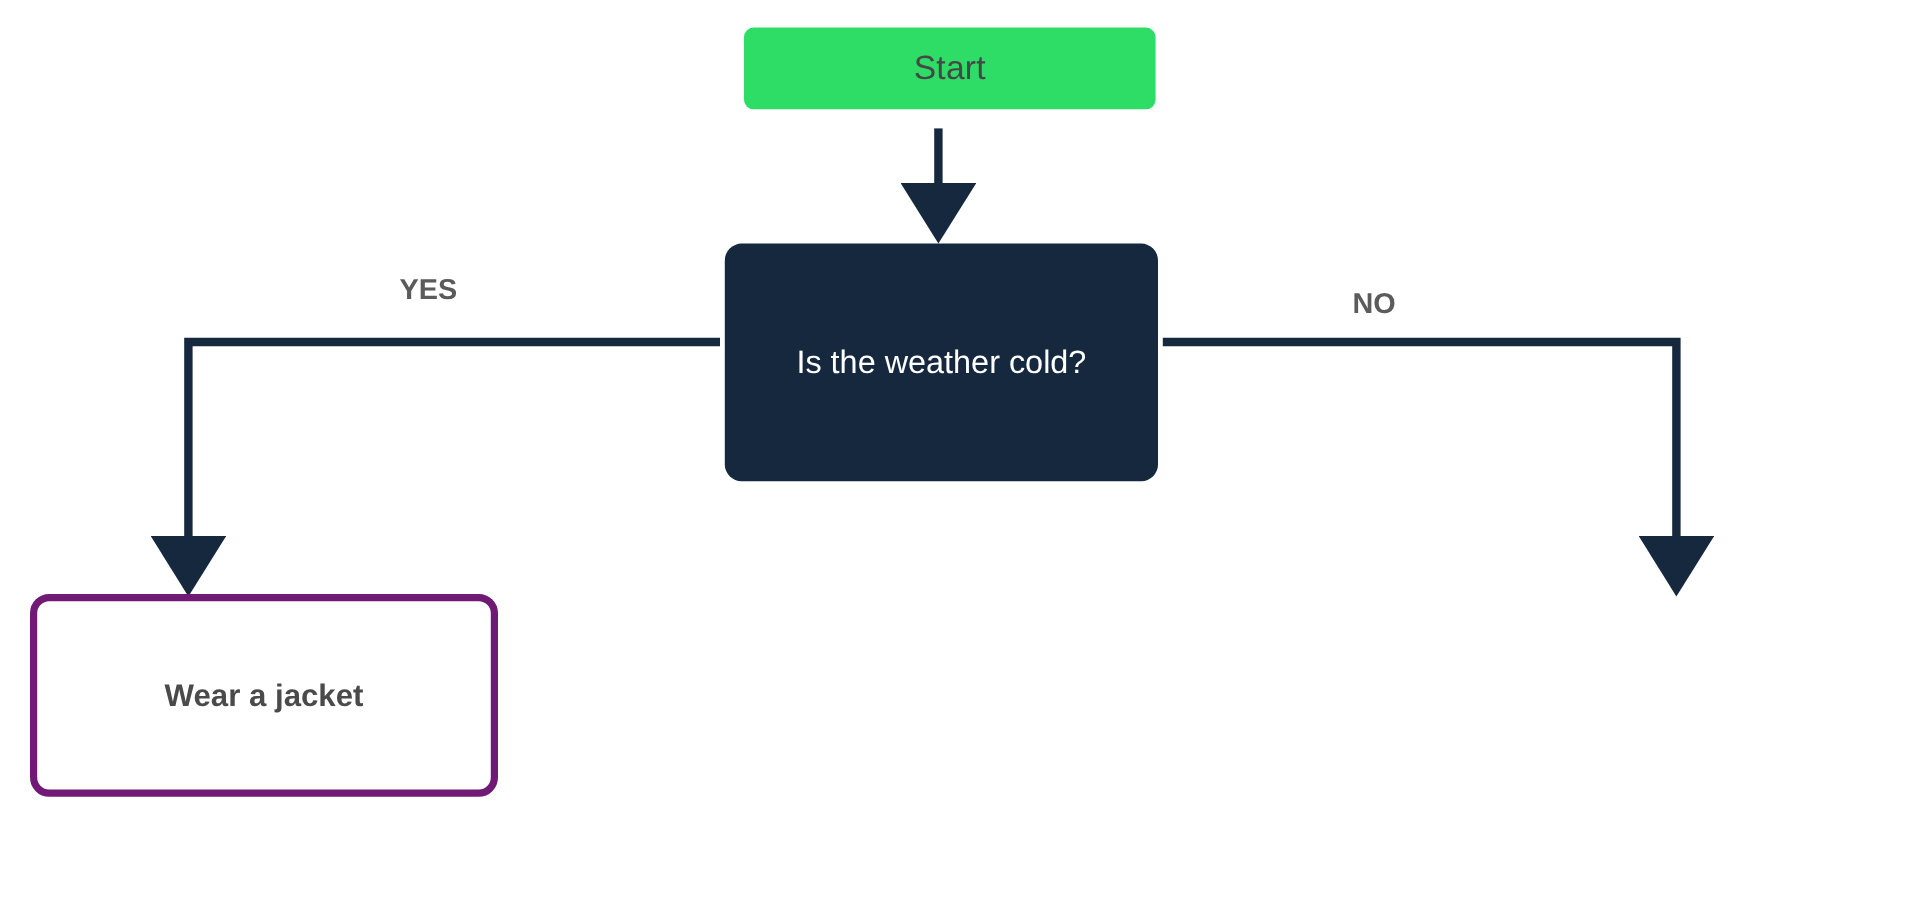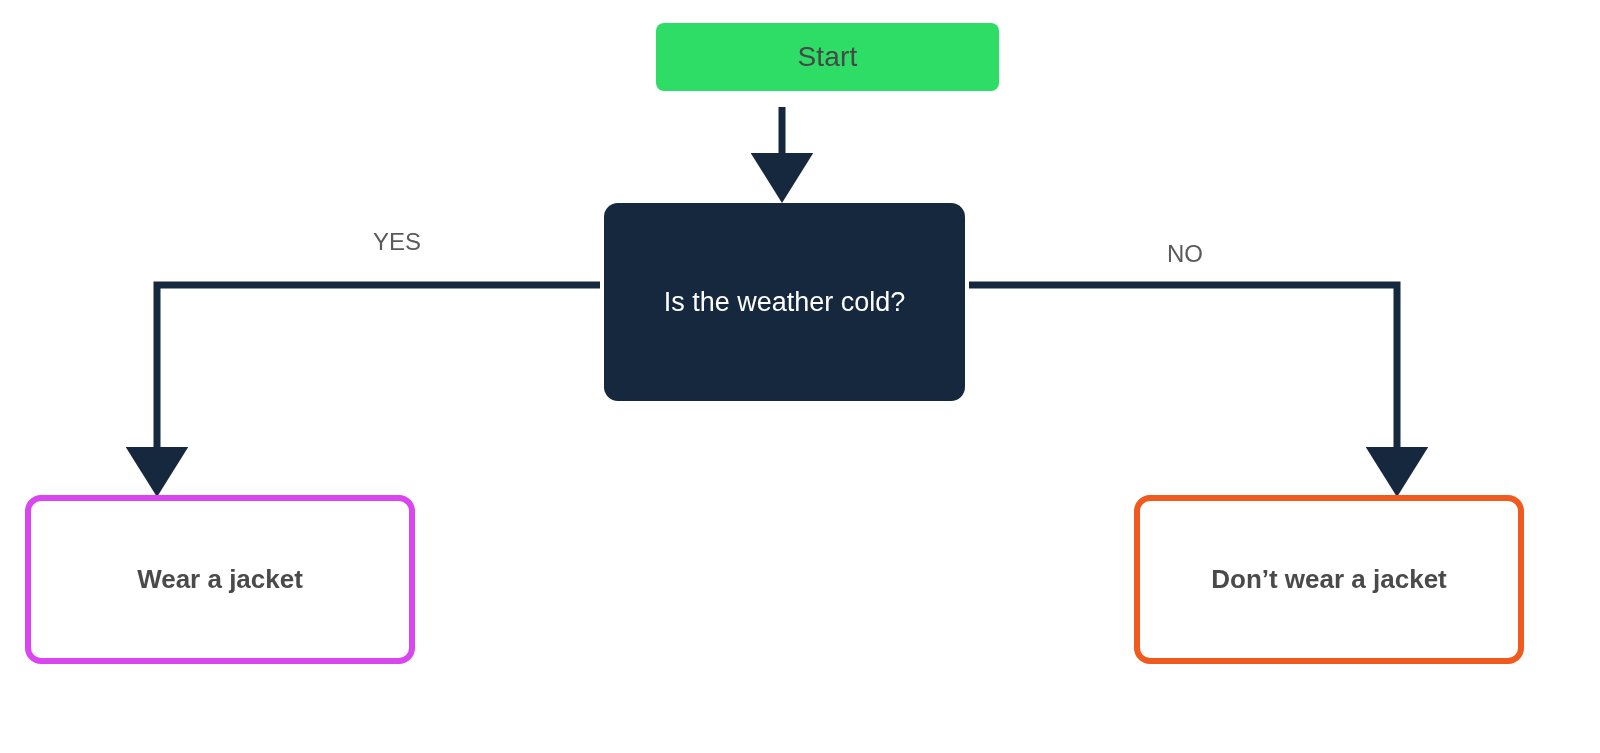--- a/index.html
+++ b/index.html
@@ -38,21 +38,20 @@
     left: 620px;
     top: 23px;
     width: 343px;
     height: 68px;
     background: #2ddd66;
     border-radius: 8px;
     color: #474747;
     font-size: 28px;
     font-weight: 400;
     letter-spacing: 0.2px;
-    margin-left: 36px;
   }
   
   #node-decision {
     left: 604px;
     top: 203px;
     width: 361px;
     height: 198px;
     background: #16283d;
     border-radius: 14px;
     color: #ffffff;
@@ -65,37 +64,36 @@
     border-radius: 16px;
     color: #4a4a4a;
     font-size: 26px;
     font-weight: 700;
   }
   #node-yes-outcome {
     left: 25px;
     top: 495px;
     width: 390px;
     height: 169px;
-    border: 6px solid #d946ef;
+    border: 6px solid #701a75;
   }
   #node-no-outcome {
     left: 1134px;
     top: 495px;
     width: 390px;
     height: 169px;
     border: 6px solid #f05a1e;
   }
   
   .edge-label {
     position: absolute;
     color: #5b5b5b;
     font-size: 24px;
-    font-weight: 400;
+    font-weight: 700;
     white-space: nowrap;
-    margin-left: 40px;
   }
   #label-yes {
     left: 333px;
     top: 228px;
   }
   #label-no {
     left: 1127px;
     top: 240px;
   }
 </style>
@@ -123,19 +121,18 @@
       <path d="M969,285 L1397,285 L1397,462" stroke="#16283d" stroke-width="7" fill="none" stroke-linejoin="miter" marker-end="url(#arrowhead)"></path>
     </g>
   </svg>
 
   <div class="node" id="node-start">Start</div>
 
   <div class="node" id="node-decision">Is the weather cold?</div>
 
   <div class="node outcome" id="node-yes-outcome">Wear a jacket</div>
 
-  <div class="node outcome" id="node-no-outcome">Don’t wear a jacket</div>
 
   <div class="edge-label" id="label-yes">YES</div>
 
   <div class="edge-label" id="label-no">NO</div>
 
 </div>
 
 </body></html>

